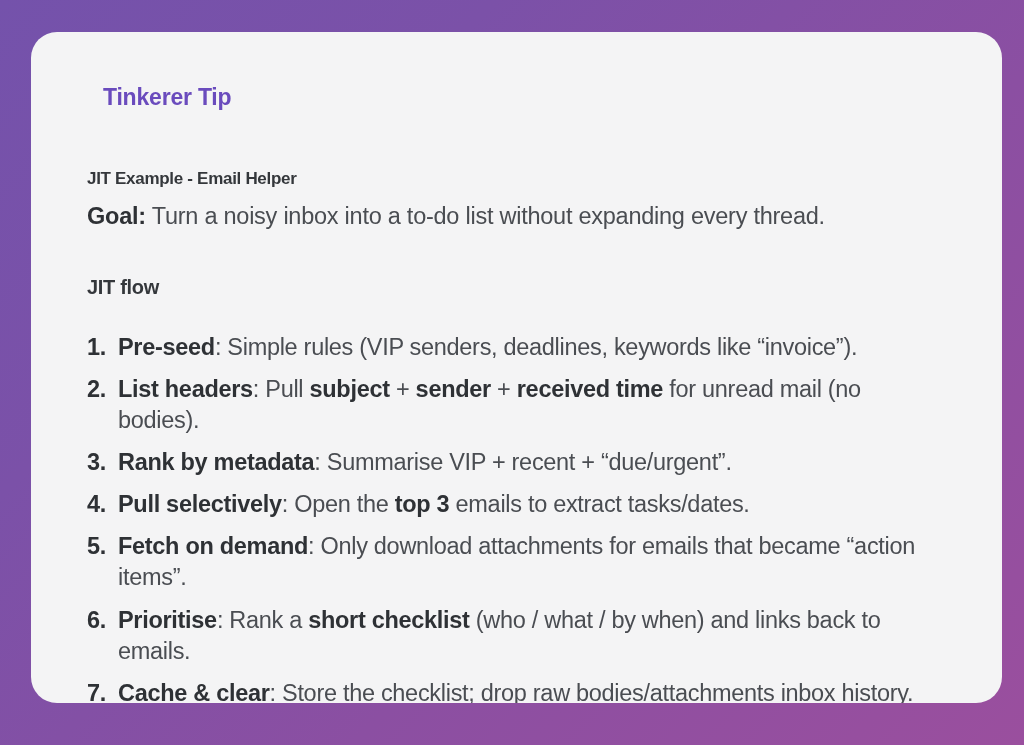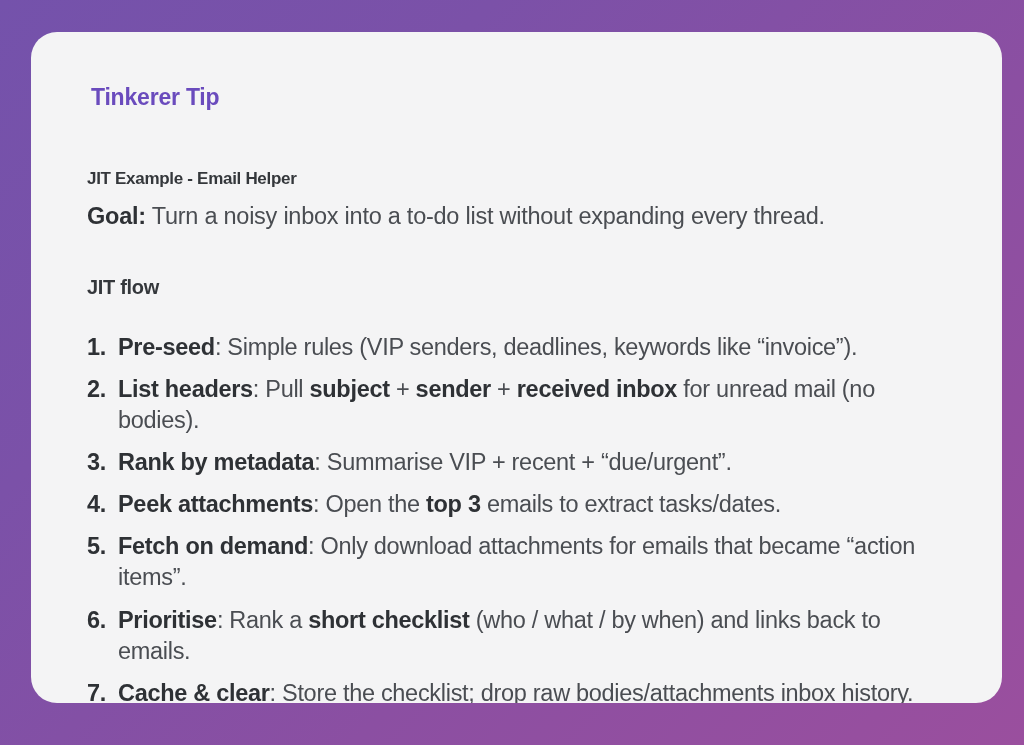--- a/index.html
+++ b/index.html
@@ -30,21 +30,21 @@
     border-radius: 26px;
     padding: 52px 56px 40px 56px;
     overflow: hidden;
   }
 
   .kicker {
     color: #6a4bbd;
     font-size: 23px;
     font-weight: 700;
     letter-spacing: -0.2px;
-    margin: 0 0 56px 4px;
+    margin: 0 0 56px 16px;
     line-height: 1.2;
   }
 
   .h-sub {
     color: #34373b;
     font-size: 17px;
     font-weight: 700;
     letter-spacing: -0.3px;
     margin: 0 0 12px 0;
     line-height: 1.25;
@@ -111,22 +111,22 @@
     <div class="h-sub">JIT Example - Email Helper</div>
 
     <p class="goal-line">
       <b>Goal:</b><span> Turn a noisy inbox into a to-do list without expanding every thread.</span>
     </p>
 
     <div class="h-flow">JIT flow</div>
 
     <ol class="flow" id="flow-list">
         <li><span class="num">1.</span><b>Pre-seed</b><span>: Simple rules (VIP senders, deadlines, keywords like “invoice”).</span></li>
-        <li><span class="num">2.</span><b>List headers</b><span>: Pull </span><b>subject</b><span> + </span><b>sender</b><span> + </span><b>received inbox</b><span> for unread mail (no bodies).</span></li>
+        <li><span class="num">2.</span><b>List headers</b><span>: Pull </span><b>subject</b><span> + </span><b>sender</b><span> + </span><b>received time</b><span> for unread mail (no bodies).</span></li>
         <li><span class="num">3.</span><b>Rank by metadata</b><span>: Summarise VIP + recent + “due/urgent”.</span></li>
-        <li><span class="num">4.</span><b>Peek attachments</b><span>: Open the </span><b>top 3</b><span> emails to extract tasks/dates.</span></li>
+        <li><span class="num">4.</span><b>Pull selectively</b><span>: Open the </span><b>top 3</b><span> emails to extract tasks/dates.</span></li>
         <li><span class="num">5.</span><b>Fetch on demand</b><span>: Only download attachments for emails that became “action items”.</span></li>
         <li><span class="num">6.</span><b>Prioritise</b><span>: Rank a </span><b>short checklist</b><span> (who / what / by when) and links back to emails.</span></li>
         <li><span class="num">7.</span><b>Cache &amp; clear</b><span>: Store the checklist; drop raw bodies/attachments inbox history.</span></li>
       </ol>
 
   </div>
 </div>
 
 </body></html>

